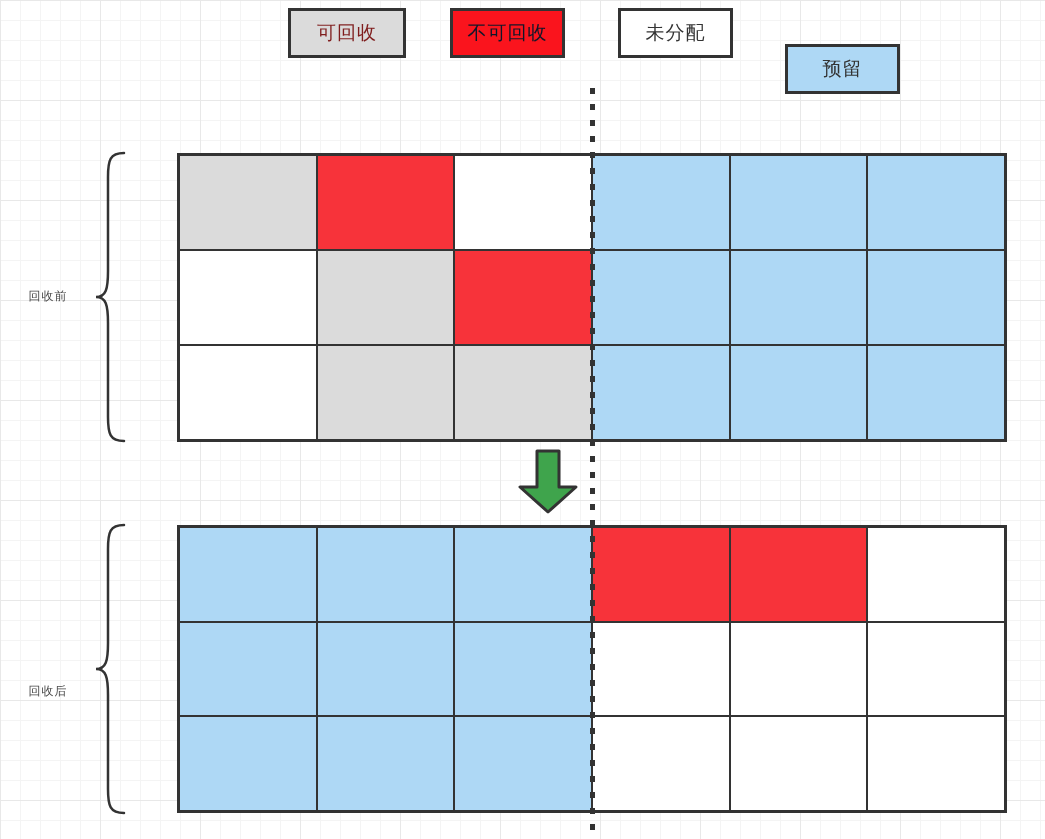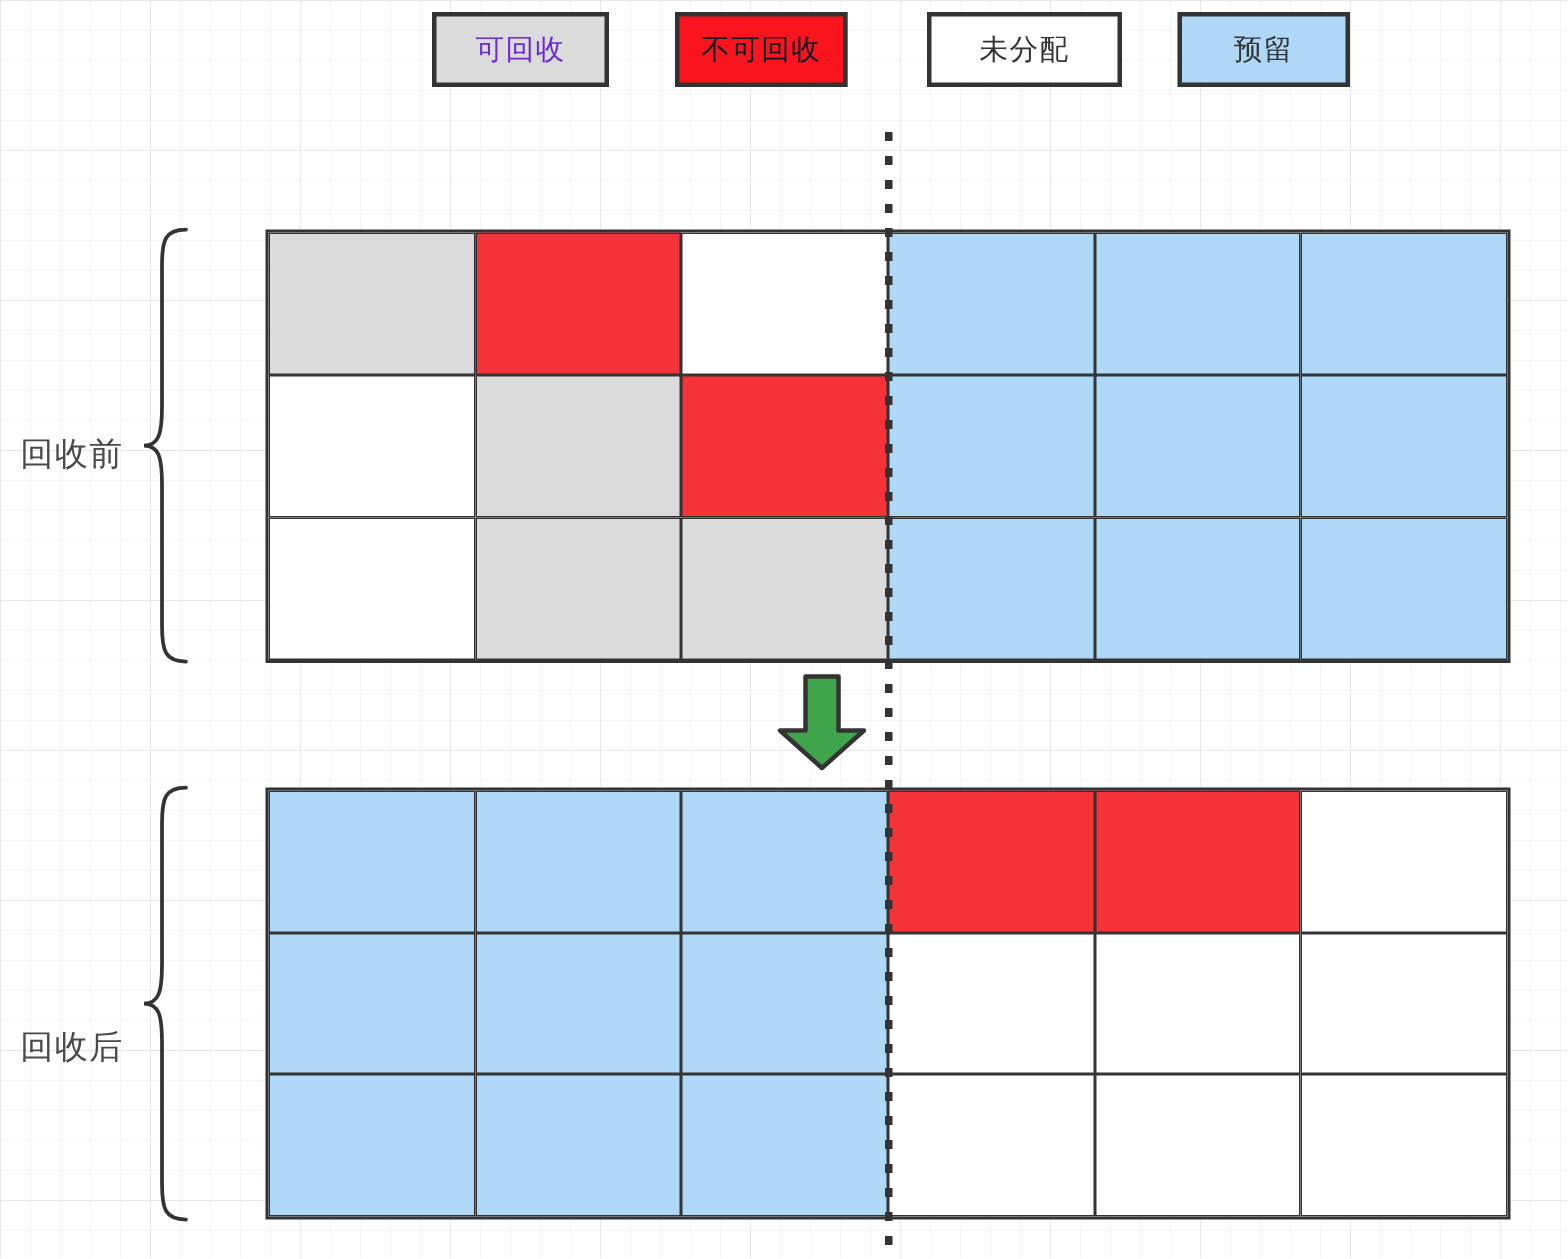--- a/index.html
+++ b/index.html
@@ -22,21 +22,21 @@
   .legend-box {
     position: absolute;
     top: 8px; height: 50px; width: 118px;
     border: 3px solid #333333;
     box-sizing: border-box;
     display: flex; align-items: center; justify-content: center;
     font-size: 19px; letter-spacing: 1px;
   }
   .lg0 { left: 288px; }
   .lg1 { left: 450px; width: 115px; }
-  .lg2 { left: 618px; width: 130px; }
+  .lg2 { left: 618px; width: 115px; }
   .lg3 { left: 785px; width: 115px; }
   .grid {
     position: absolute;
     left: 177px; width: 830px;
     border: 2px solid #333333;
     box-sizing: border-box;
     display: grid;
     grid-template-columns: repeat(6, 1fr);
     grid-template-rows: repeat(3, 1fr);
     background: #ffffff;
@@ -57,42 +57,42 @@
   .brace {
     position: absolute;
     left: 92px; width: 36px;
   }
   .brace-before { top: 150px; height: 294px; }
   .brace-after  { top: 522px; height: 294px; }
   .section-label {
     position: absolute;
     left: 10px; width: 76px;
     text-align: center;
-    font-size: 22px;
+    font-size: 12px;
     color: #4a4a4a;
     letter-spacing: 1px;
   }
   .label-before { top: 288px; }
   .label-after  { top: 683px; }
   .arrow-wrap {
     position: absolute;
     left: 517px; top: 449px;
     width: 62px; height: 66px;
     z-index: 6;
   }
 </style>
 </head>
 <body>
 
 <div class="canvas">
 
-  <div class="legend-box lg0" style="background: rgb(219, 219, 219); color: #6d28d9;">可回收</div>
+  <div class="legend-box lg0" style="background: rgb(219, 219, 219); color: #7f1d1d;">可回收</div>
   <div class="legend-box lg1" style="background: rgb(250, 20, 29); color: #0f172a;">不可回收</div>
   <div class="legend-box lg2" style="background: rgb(255, 255, 255); color: rgb(51, 51, 51);">未分配</div>
-  <div class="legend-box lg3" style="background: rgb(174, 216, 245); color: rgb(51, 51, 51);">预留</div>
+  <div class="legend-box lg3" style="background: rgb(174, 216, 245); color: rgb(51, 51, 51); margin-top: 36px;">预留</div>
 
   <div class="dashed-line"></div>
 
   <div class="grid grid-before">
       <div class="cell" style="background: rgb(219, 219, 219);"></div>
       <div class="cell" style="background: rgb(247, 51, 58);"></div>
       <div class="cell" style="background: rgb(255, 255, 255);"></div>
       <div class="cell" style="background: rgb(174, 216, 245);"></div>
       <div class="cell" style="background: rgb(174, 216, 245);"></div>
       <div class="cell" style="background: rgb(174, 216, 245);"></div>

